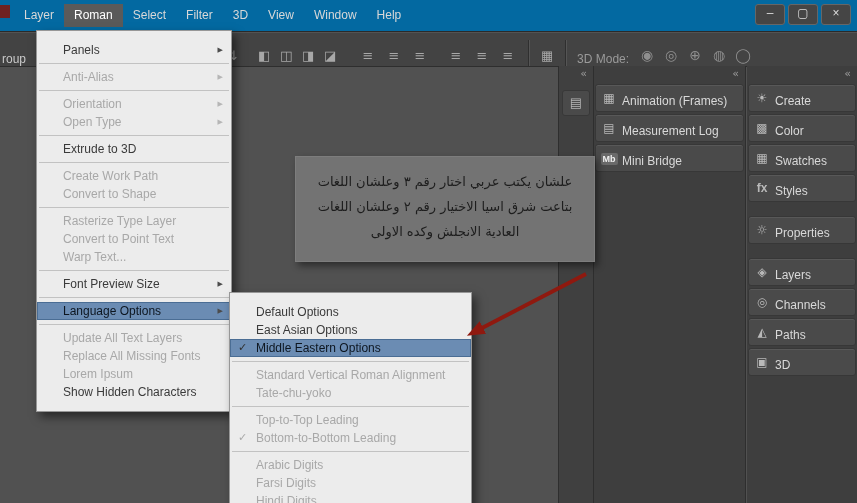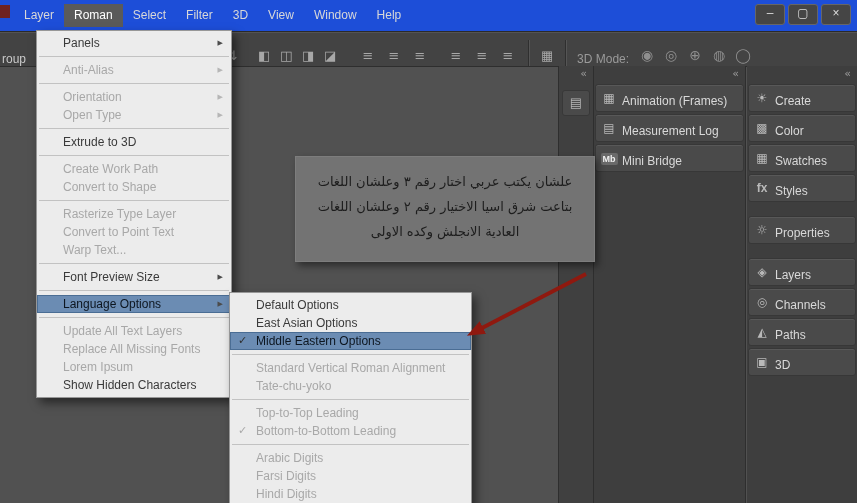--- a/index.html
+++ b/index.html
@@ -2,21 +2,21 @@
 <html><head>
 <meta charset="utf-8">
 <style>
   html,body{margin:0;padding:0;background:#222;}
   .screen{position:relative;width:857px;height:503px;overflow:hidden;
     background:#515151;font-family:"Liberation Sans",sans-serif;
     -webkit-font-smoothing:antialiased;}
   .glyph{font-family:"DejaVu Sans",sans-serif;}
 
   
-  .titlebar{position:absolute;top:0;left:0;right:0;height:31px;background:#1d4ed8;
+  .titlebar{position:absolute;top:0;left:0;right:0;height:31px;background:#0369a1;
     border-bottom:1px solid #2a2a2a;display:flex;align-items:center;}
   .app-icon{width:10px;height:13px;background:#6e2222;margin:0 4px 8px 0;flex:none;}
   .menu-item{padding:0 10px;height:23px;line-height:23px;font-size:12px;color:#d8d8d8;cursor:default;}
   .menu-item.active{background:#5a5a5a;color:#ffffff;}
   .win-controls{position:absolute;right:6px;top:4px;display:flex;gap:3px;}
   .win-btn{width:28px;height:19px;background:#454545;border:1px solid #666;border-radius:3px;
     color:#dcdcdc;font-size:12px;line-height:17px;text-align:center;}
 
   
   .optionsbar{position:absolute;top:32px;left:0;right:0;height:34px;background:#434343;
@@ -45,21 +45,21 @@
   .panel-btn .plabel{color:#d9d9d9;font-size:12px;white-space:nowrap;margin-top:6px;}
   .mb-badge{display:inline-block;background:#6a6a6a;color:#f0f0f0;font-size:9px;font-weight:bold;
     padding:1px 2px;border-radius:2px;line-height:10px;}
   .fx-ico{font-weight:bold;}
   .dock-spacer{height:12px;}
   .strip-tile{width:26px;height:24px;margin:6px auto 0 auto;background:#4a4a4a;border:1px solid #383838;
     border-radius:3px;color:#b5b5b5;font-size:13px;line-height:24px;text-align:center;}
 
   
   .pmenu{position:absolute;background:#ececec;border:1px solid #979797;
-    box-shadow:4px 5px 9px rgba(0,0,0,0.5);padding:3px 0;z-index:5;font-size:12px;}
+    box-shadow:4px 5px 9px rgba(0,0,0,0.5);padding:10px 0;z-index:5;font-size:12px;}
   .type-menu{left:36px;top:30px;width:194px;}
   .lang-menu{left:229px;top:292px;width:241px;z-index:6;}
   .tm-item{position:relative;height:18px;line-height:18px;padding:0 12px 0 26px;
     color:#3a3a3a;white-space:nowrap;cursor:default;}
   .tm-item.disabled{color:#a8a8a8;}
   .tm-item.hl{background:#6b8cb3;box-shadow:inset 0 0 0 1px #4a6d94;color:#0d1620;}
   .tm-arrow{position:absolute;right:8px;top:0;font-size:7px;line-height:18px;color:#4c4c4c;}
   .disabled .tm-arrow{color:#b6b6b6;}
   .tm-check{position:absolute;left:8px;top:0;font-size:11px;line-height:18px;color:#2f2f2f;}
   .disabled .tm-check{color:#a8a8a8;}

